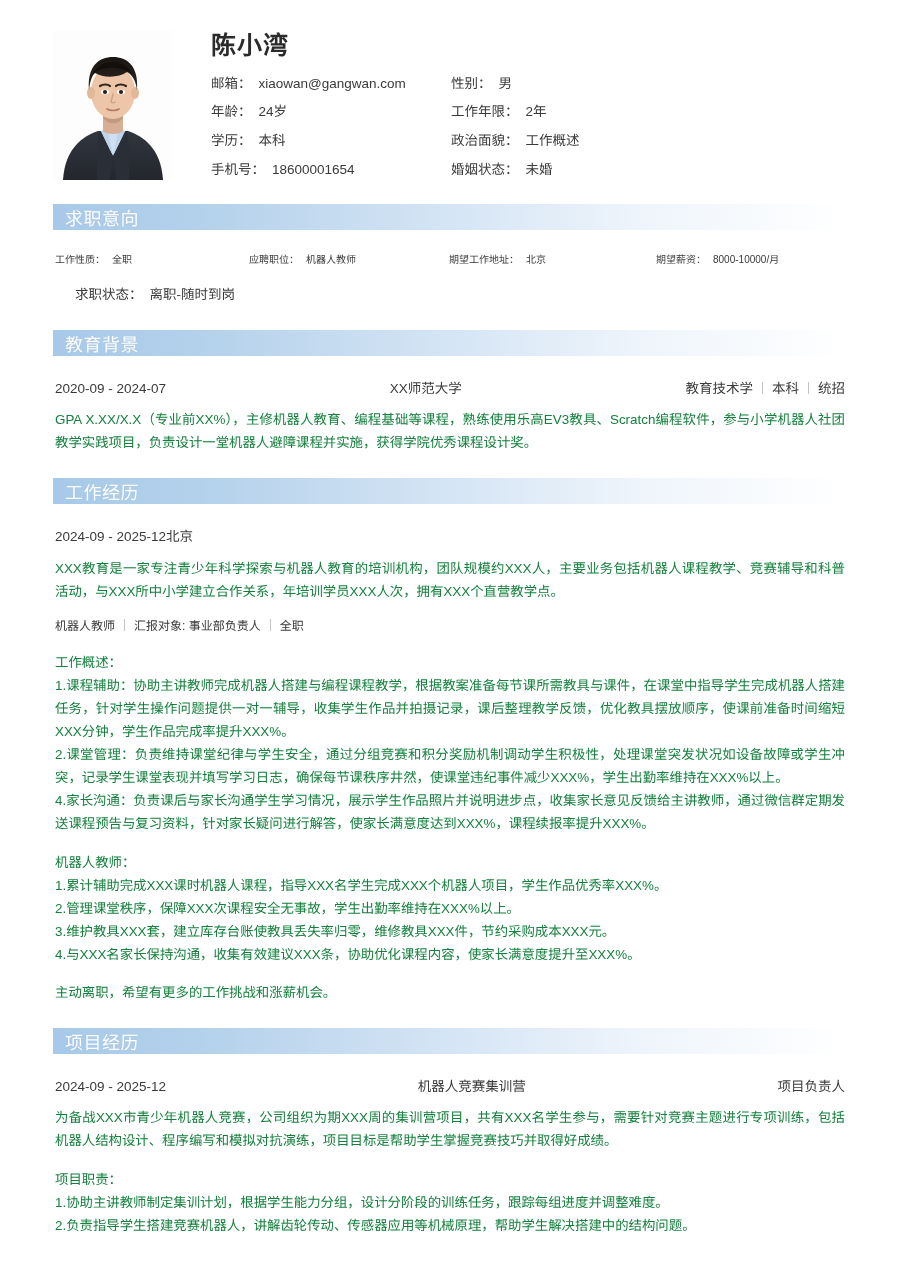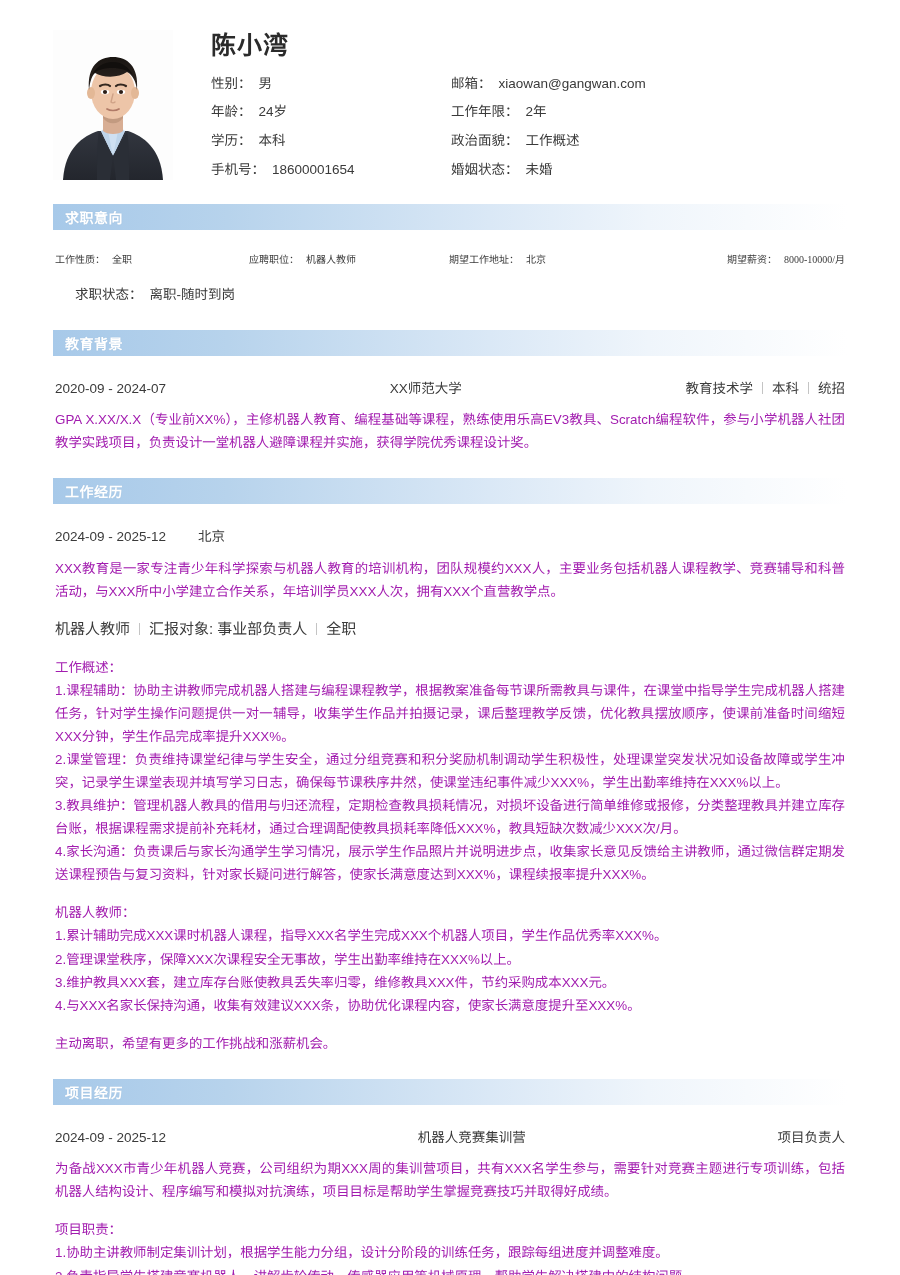--- a/index.html
+++ b/index.html
@@ -76,84 +76,83 @@
     height: 26px;
     margin-top: 24px;
     background: linear-gradient(to right, #a7c9e9 0%, #b7d3ec 22%, #dae8f6 55%, #eff5fb 75%, #ffffff 100%);
     display: flex;
     align-items: center;
     padding-left: 12px;
     box-sizing: border-box;
   }
   .sec-bar .sec-title {
     color: #ffffff;
-    font-size: 14px;
-    font-weight: bold;
+    font-size: 18px;
+    font-weight: normal;
     letter-spacing: 0.5px;
     text-shadow: 0 0 1px rgba(120,150,180,0.25);
   }
 
   
   .sec-body { padding: 0 2px; }
 
   .row3 {
     display: flex;
     align-items: baseline;
     font-size: 13.5px;
     color: #3a3a3a;
     line-height: 1.6;
-    gap: 32px;
   }
   .row3 .c-left { flex: 0 0 auto; }
   .row3 .c-mid { flex: 1 1 auto; text-align: center; }
   .row3 .c-right { flex: 0 0 auto; text-align: right; }
 
   .meta-line {
     margin-top: 22px;
     font-size: 13.5px;
   }
 
   .para {
     font-size: 13.4px;
     line-height: 1.72;
-    color: #a21caf;
+    color: #15803d;
     margin-top: 9px;
     text-align: justify;
     white-space: pre-wrap;
   }
   .para.tight { margin-top: 0; }
 
   .sep {
     display: inline-block;
     width: 1px;
     height: 12px;
     background: #c4c4c4;
     margin: 0 9px;
     vertical-align: -1px;
   }
 
   .rolemeta {
-    font-size: 15px;
+    font-size: 12px;
     color: #3a3a3a;
     margin-top: 14px;
     line-height: 1.6;
   }
 
   
   .intent-row {
     display: flex;
     font-size: 10px;
     color: #3a3a3a;
     margin-top: 22px;
     line-height: 1.6;
   }
   .intent-row .i1 { flex: 0 0 194px; }
   .intent-row .i2 { flex: 0 0 200px; }
   .intent-row .i3 { flex: 0 0 207px; }
-  .intent-row .i4 { flex: 1 1 auto; text-align: right; font-family: Liberation Serif, serif; }
+  .intent-row .i4 { flex: 1 1 auto; text-align: left; }
   .intent-row2 {
     font-size: 13.5px;
     color: #3a3a3a;
     margin-top: 16px;
     line-height: 1.6;
     margin-left: 20px;
   }
   .v { margin-left: 7px; }
 
   .blank-line { height: 15px; }
@@ -217,24 +216,24 @@
           <path d="M54 79 C57 81 63 81 66 79" stroke="#b07a67" stroke-width="1.7" fill="none" stroke-linecap="round"></path>
         </g>
       </svg>
     </div>
 
     <div class="hdr-right">
       <div class="name">陈小湾</div>
 
       <div class="hdr-grid">
         <div class="fld">
+          <span class="lbl">邮箱：</span><span class="val">xiaowan@gangwan.com</span>
+        </div>
+        <div class="fld">
           <span class="lbl">性别：</span><span class="val">男</span>
-        </div>
-        <div class="fld">
-          <span class="lbl">邮箱：</span><span class="val">xiaowan@gangwan.com</span>
         </div>
 
         <div class="fld">
           <span class="lbl">年龄：</span><span class="val">24岁</span>
         </div>
         <div class="fld">
           <span class="lbl">工作年限：</span><span class="val">2年</span>
         </div>
 
         <div class="fld">
@@ -303,21 +302,20 @@
 
     <div class="rolemeta">
       <span>机器人教师</span><span class="sep"></span><span>汇报对象: 事业部负责人</span><span class="sep"></span><span>全职</span>
     </div>
 
     <div class="blank-line"></div>
 
     <div class="para tight">工作概述：</div>
     <div class="para tight">1.课程辅助：协助主讲教师完成机器人搭建与编程课程教学，根据教案准备每节课所需教具与课件，在课堂中指导学生完成机器人搭建任务，针对学生操作问题提供一对一辅导，收集学生作品并拍摄记录，课后整理教学反馈，优化教具摆放顺序，使课前准备时间缩短XXX分钟，学生作品完成率提升XXX%。</div>
     <div class="para tight">2.课堂管理：负责维持课堂纪律与学生安全，通过分组竞赛和积分奖励机制调动学生积极性，处理课堂突发状况如设备故障或学生冲突，记录学生课堂表现并填写学习日志，确保每节课秩序井然，使课堂违纪事件减少XXX%，学生出勤率维持在XXX%以上。</div>
-    <div class="para tight">3.教具维护：管理机器人教具的借用与归还流程，定期检查教具损耗情况，对损坏设备进行简单维修或报修，分类整理教具并建立库存台账，根据课程需求提前补充耗材，通过合理调配使教具损耗率降低XXX%，教具短缺次数减少XXX次/月。</div>
     <div class="para tight">4.家长沟通：负责课后与家长沟通学生学习情况，展示学生作品照片并说明进步点，收集家长意见反馈给主讲教师，通过微信群定期发送课程预告与复习资料，针对家长疑问进行解答，使家长满意度达到XXX%，课程续报率提升XXX%。</div>
 
     <div class="blank-line"></div>
 
     <div class="para tight">机器人教师：</div>
     <div class="para tight">1.累计辅助完成XXX课时机器人课程，指导XXX名学生完成XXX个机器人项目，学生作品优秀率XXX%。</div>
     <div class="para tight">2.管理课堂秩序，保障XXX次课程安全无事故，学生出勤率维持在XXX%以上。</div>
     <div class="para tight">3.维护教具XXX套，建立库存台账使教具丢失率归零，维修教具XXX件，节约采购成本XXX元。</div>
     <div class="para tight">4.与XXX名家长保持沟通，收集有效建议XXX条，协助优化课程内容，使家长满意度提升至XXX%。</div>
 

